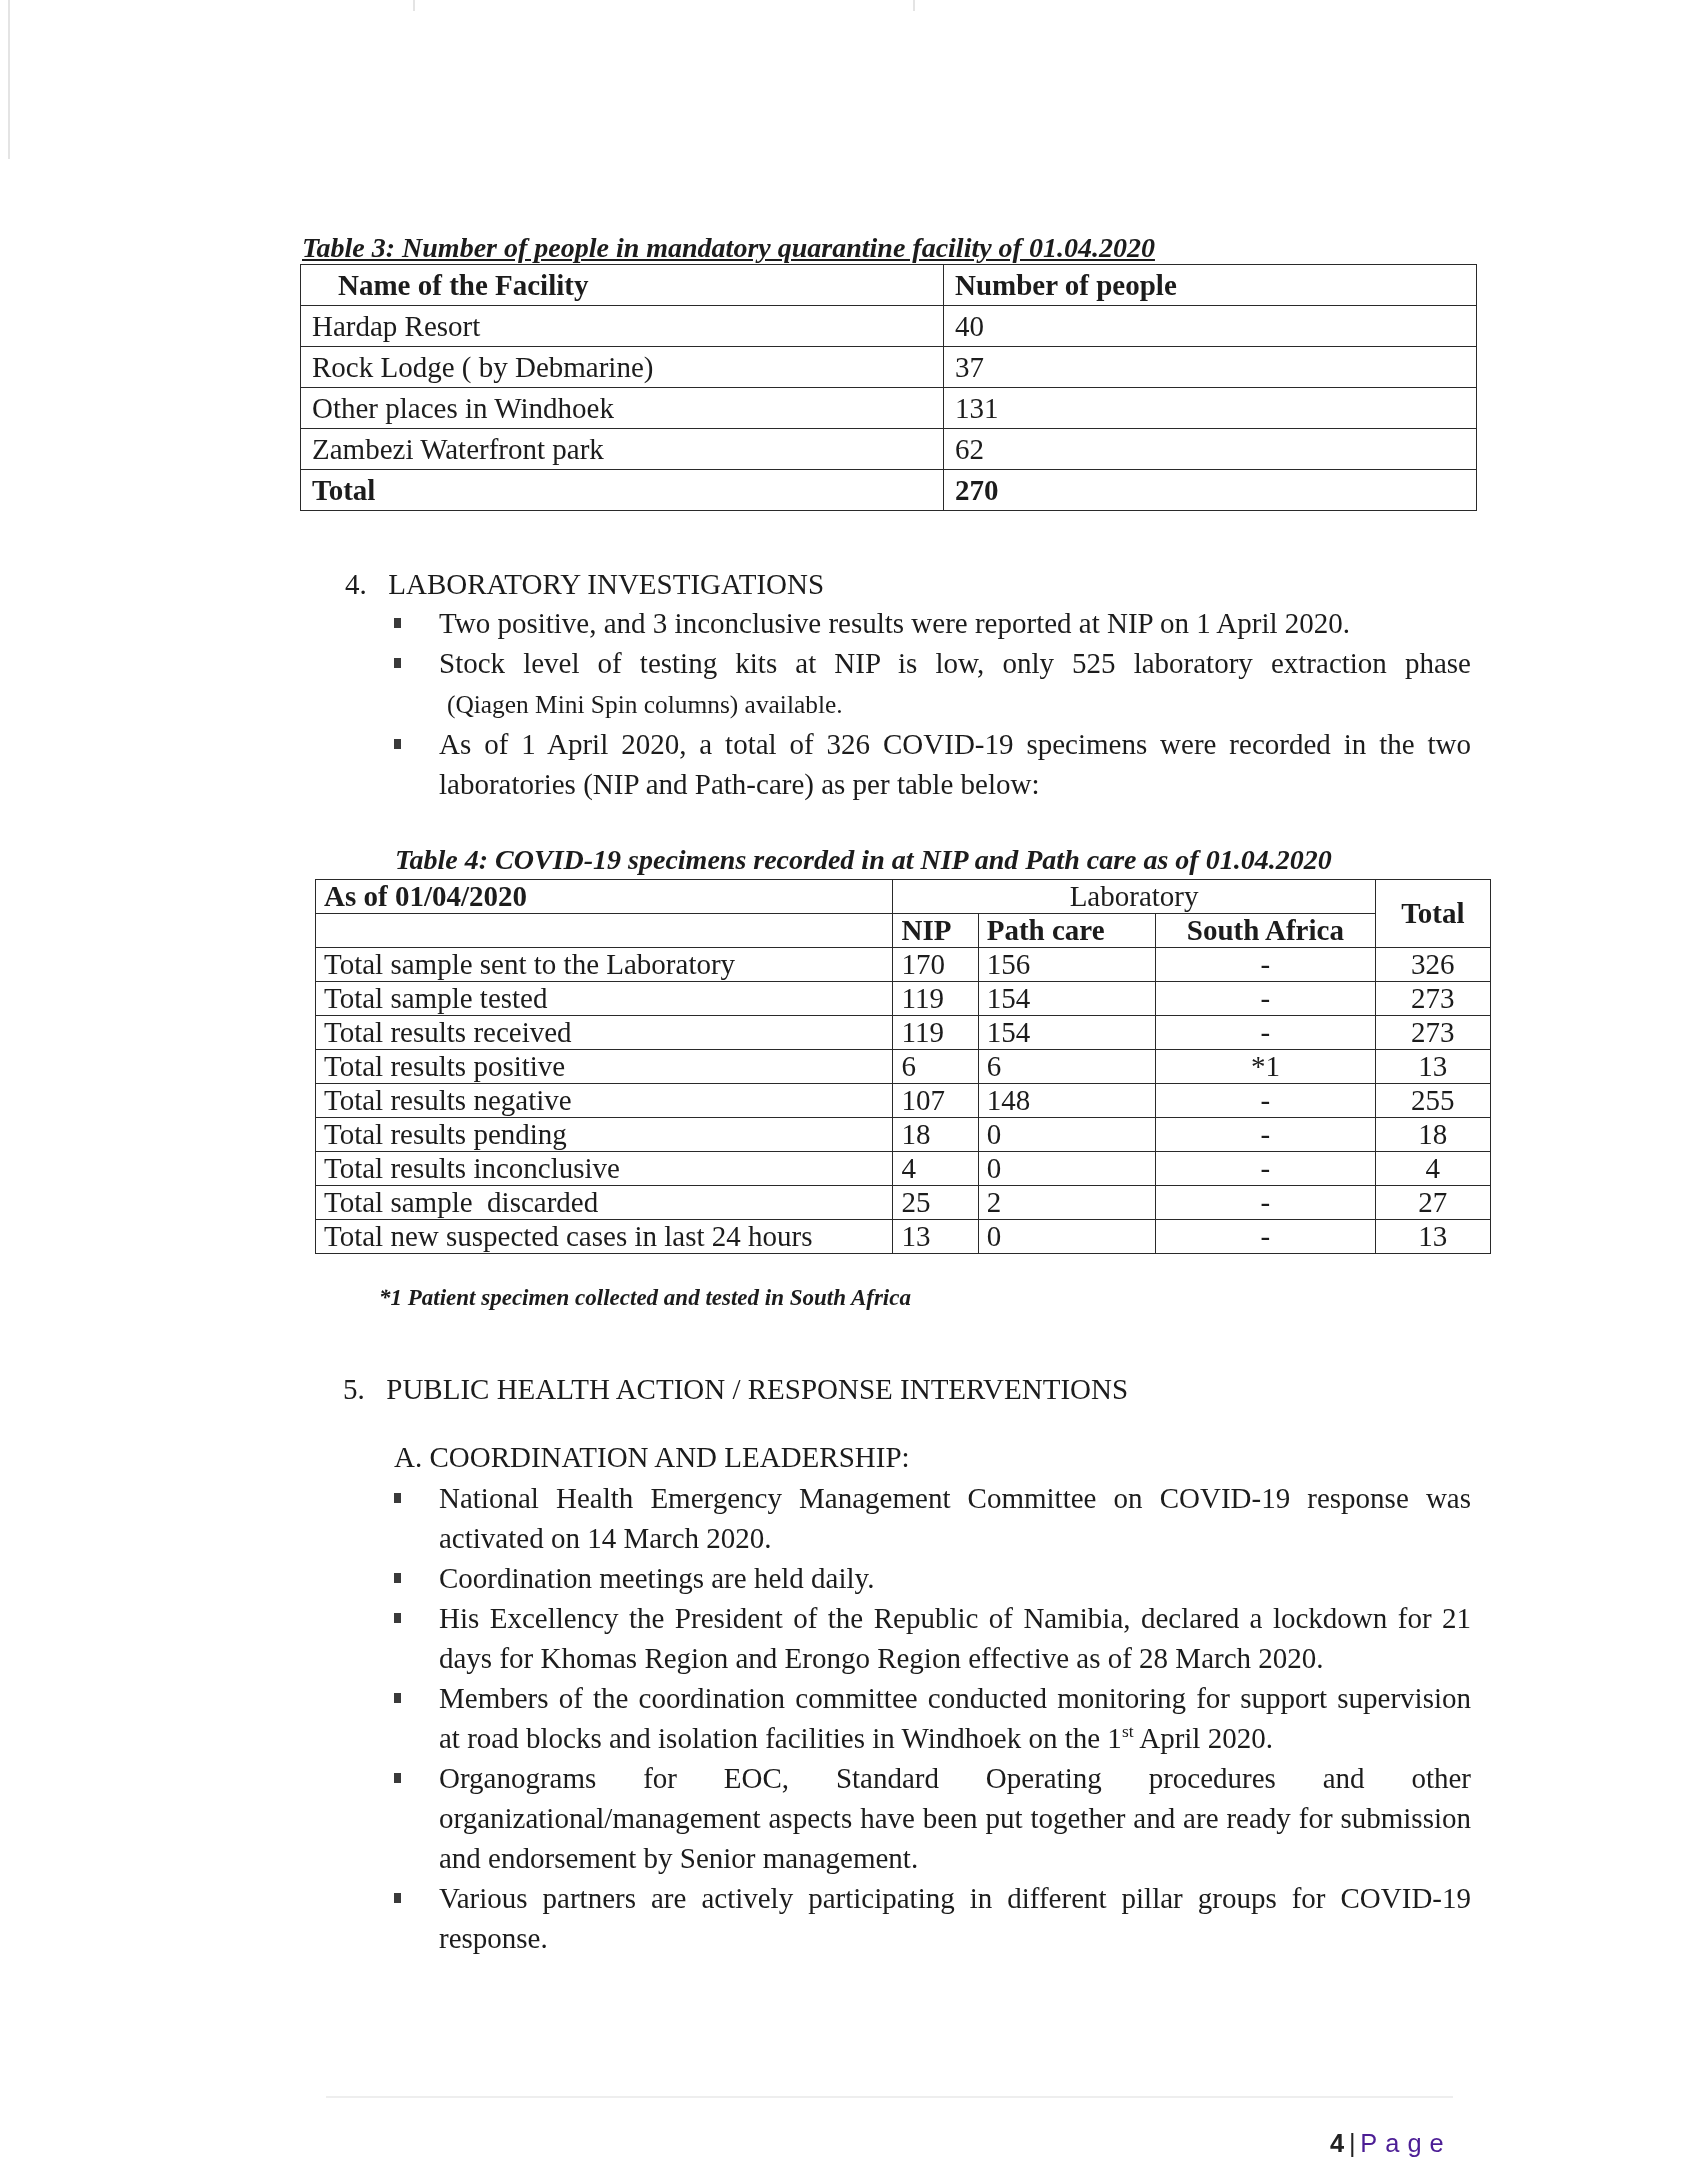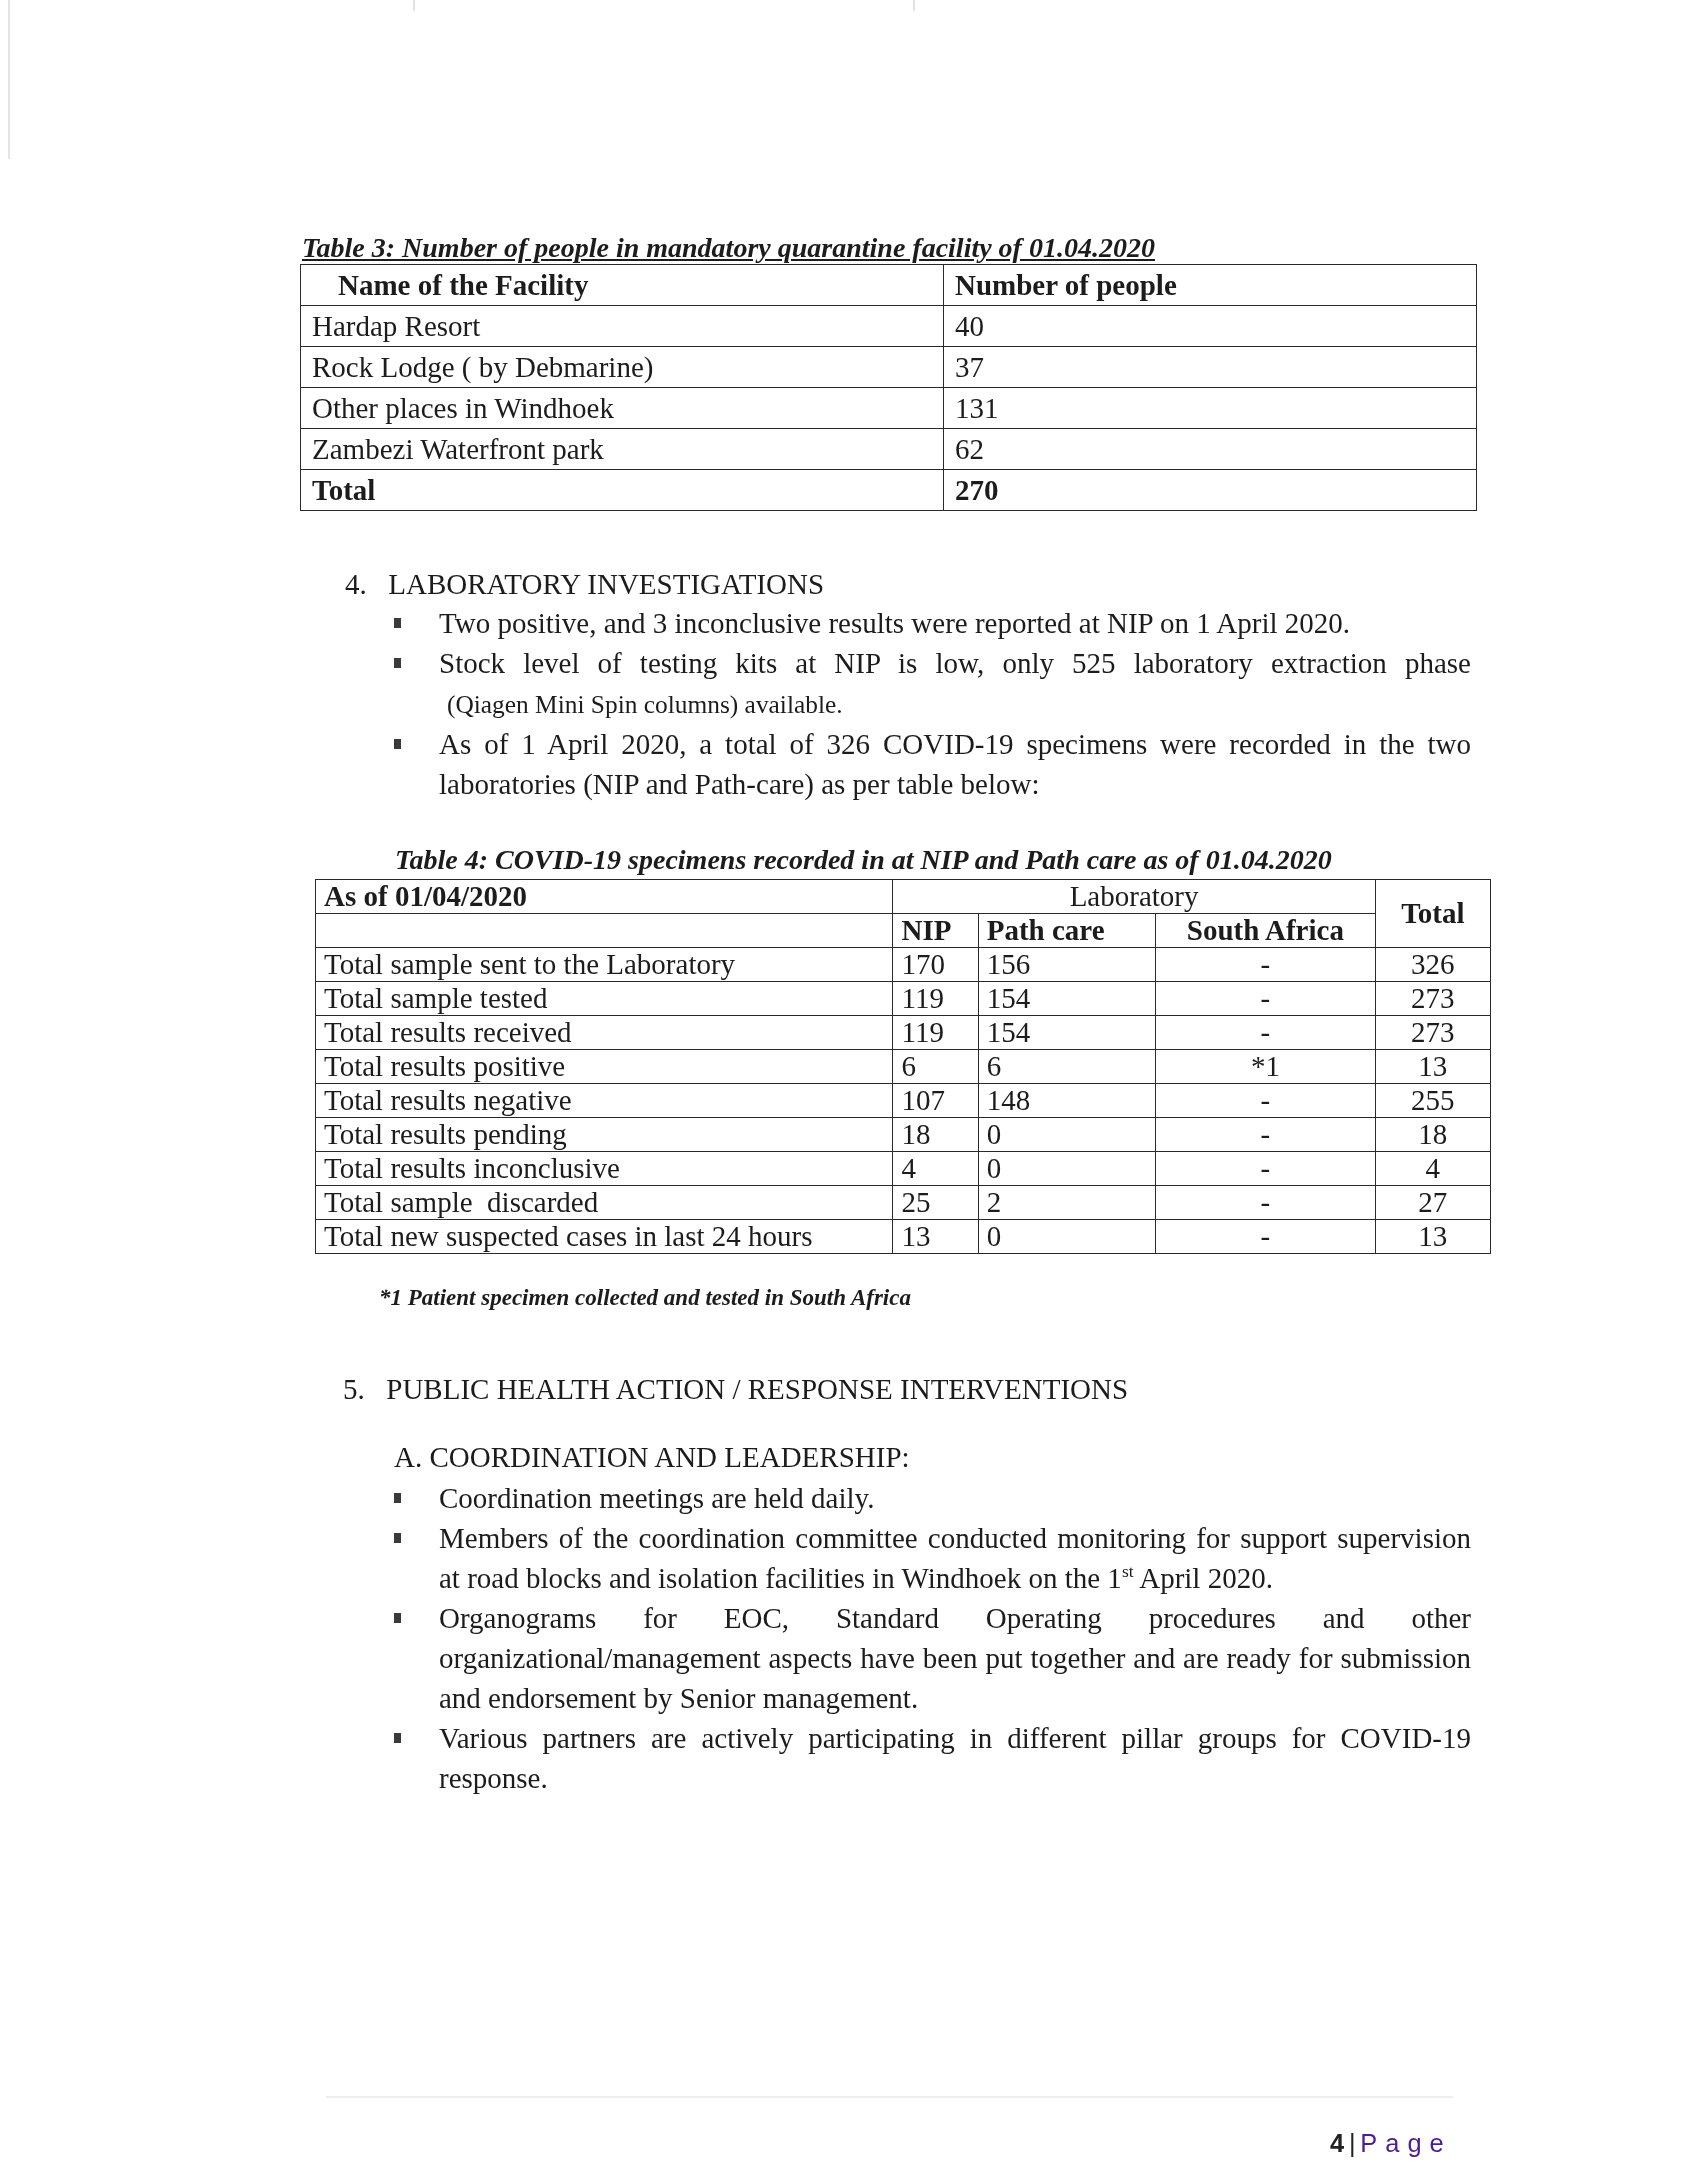--- a/index.html
+++ b/index.html
@@ -176,24 +176,29 @@
 </div>
 
 <div class="abs heading" style="left:394px;top:1441px;">
   <span>A.</span>
   <span style="">COORDINATION AND LEADERSHIP:</span>
 </div>
 
 <div class="bul-list" style="top:1478px;">
   <div class="bullet">
     <span class="mark"></span>
+    <span>National Health Emergency Management Committee on COVID-19 response was activated on 14 March 2020.</span>
+  </div>
+  <div class="bullet">
+    <span class="mark"></span>
     <span>Coordination meetings are held daily.</span>
   </div>
   <div class="bullet">
     <span class="mark"></span>
+    <span>His Excellency the President of the Republic of Namibia, declared a lockdown for 21 days for Khomas Region and Erongo Region effective as of 28 March 2020.</span>
   </div>
   <div class="bullet">
     <span class="mark"></span>
     <span>Members of the coordination committee conducted monitoring for support supervision at road blocks and isolation facilities in Windhoek on the 1</span><sup>st</sup><span> April 2020.</span>
   </div>
   <div class="bullet">
     <span class="mark"></span>
     <span>Organograms for EOC, Standard Operating procedures and other organizational/management aspects have been put together and are ready for submission and endorsement by Senior management.</span>
   </div>
   <div class="bullet">

